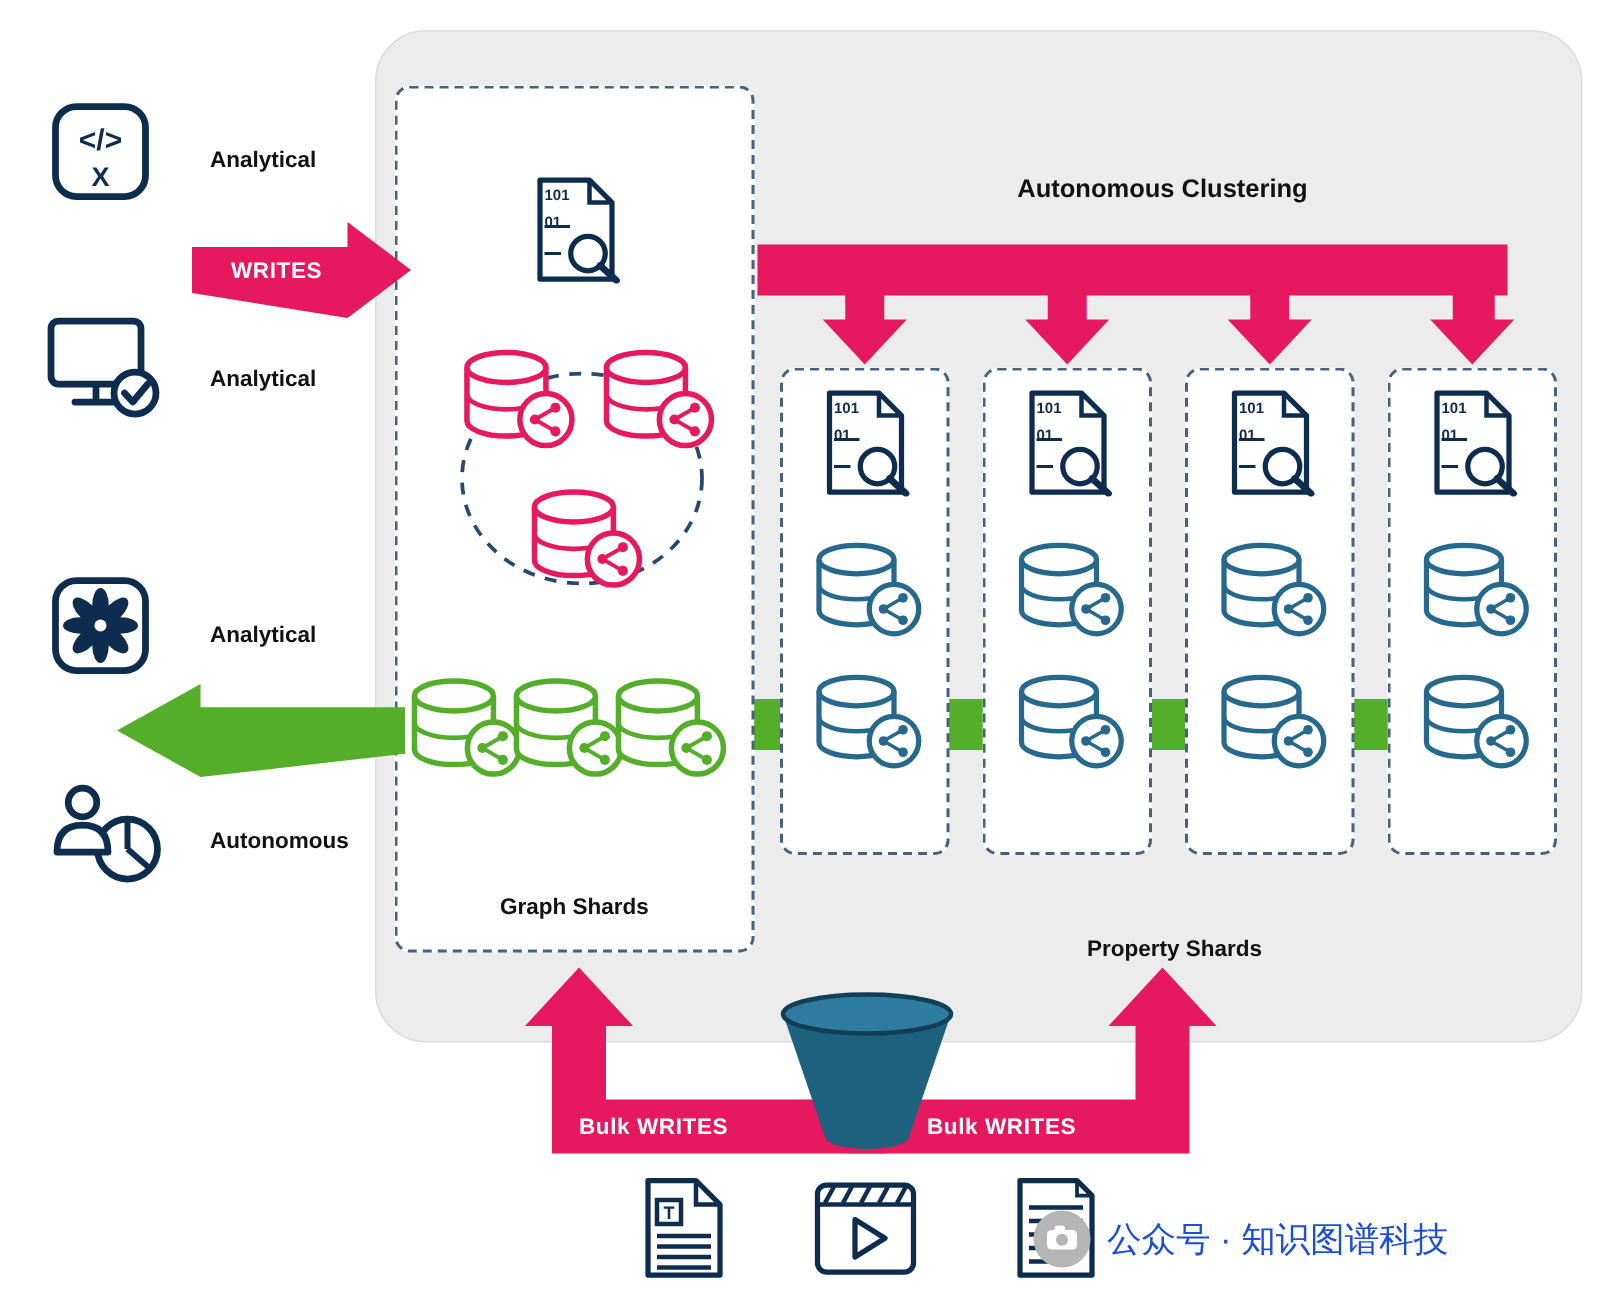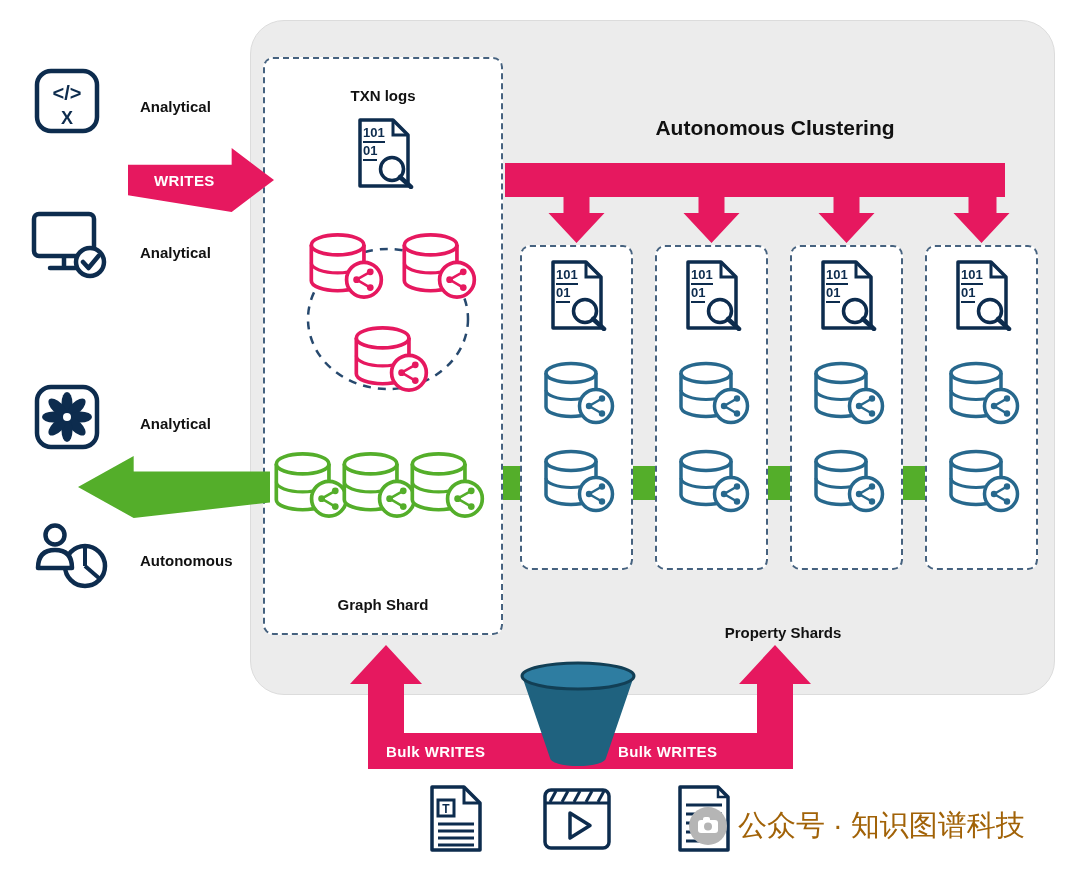--- a/index.html
+++ b/index.html
@@ -3,21 +3,21 @@
 <meta charset="utf-8">
 <style>
   * { margin:0; padding:0; box-sizing:border-box; }
   html,body { background:#fff; font-family:"Liberation Sans", sans-serif; }
   #canvas { position:relative; width:1080px; height:876px; background:#fff; overflow:hidden;
             --pink:#e6185f; --green:#54ae2a; --blue:#27688d; --navy:#0d2c4e; --ink:#111; }
 
   
   .lbl { position:absolute; font-weight:bold; font-size:15px; color:var(--ink); white-space:nowrap; }
   .center-lbl { text-align:center; }
-  .title { font-size:21px; }
+  .title { font-size:17px; }
   .arrow-text { color:#fff; font-weight:bold; font-size:15px; letter-spacing:.4px; }
 
   
   #gray-box { position:absolute; left:250px; top:20px; width:805px; height:675px;
               background:#ececec; border:1px solid #dcdcdc; border-radius:34px; z-index:0; }
   .dashed-box { position:absolute; background:#fff; border:2px dashed #46627f; border-radius:10px; z-index:2; }
   #graph-shard-box { left:263px; top:57px; width:240px; height:578px; }
   .prop-box { top:245px; width:113px; height:325px; }
   #green-band { position:absolute; left:500px; top:466px; width:440px; height:34px; background:var(--green); z-index:1; }
 
@@ -32,35 +32,35 @@
   
   .db { position:absolute; width:80px; height:70px; }
   .db.small { width:76px; height:66px; }
   .db.pink { color:var(--pink); }
   .db.green { color:var(--green); }
   .db.blue { color:var(--blue); }
 
   
   .doc-icon { position:absolute; width:62px; height:72px; }
   .doc-icon svg { position:absolute; left:0; top:0; width:100%; height:100%; }
-  .doc-icon .l1, .doc-icon .l2 { position:absolute; left:9px; font-weight:bold; font-size:13px; line-height:1;
-      color:var(--navy); border-bottom:2px solid var(--navy); padding-bottom:2px; }
+  .doc-icon .l1, .doc-icon .l2 { position:absolute; left:9px; font-weight:bold; font-size:10px; line-height:1;
+      color:var(--navy); border-bottom:2px solid var(--navy); padding-bottom:14px; }
   .doc-icon .l1 { top:9px; }
   .doc-icon .l2 { top:27px; }
 
   .svg-layer { position:absolute; z-index:3; }
   .icon-svg { position:absolute; z-index:4; }
 
   
   .bulk-lbl { position:absolute; top:733px; width:150px; height:36px; display:flex; align-items:center;
               z-index:4; }
 
   
   #watermark { position:absolute; left:688px; top:806px; display:flex; align-items:center; gap:10px; z-index:6; }
-  #watermark .wm-text { font-size:29px; color:#a16207; white-space:nowrap; }
+  #watermark .wm-text { font-size:23px; color:#1d4ed8; white-space:nowrap; }
 </style>
 </head>
 <body>
 
 <div id="canvas">
 
   <svg width="0" height="0" style="position:absolute">
     <defs>
       <symbol id="sym-db" viewBox="0 0 76 66">
         <path d="M6 13 v34 a25 9.5 0 0 0 50 0 v-34" fill="#fff" stroke="currentColor" stroke-width="3.5"></path>
@@ -121,21 +121,20 @@
   </div>
   <div id="reads-arrow">
     <span class="arrow-text">READS</span>
   </div>
 
   <div id="gray-box"></div>
 
   <div id="green-band"></div>
 
   <div id="graph-shard-box" class="dashed-box">
-    <div class="lbl center-lbl" style="left:0;top:28px;width:100%">TXN logs</div>
 
     <div class="doc-icon" style="left:89px;top:58px">
       <svg viewBox="0 0 62 72">
         <path d="M6 3 h33 l15 15 v51 h-48 z" fill="#fff" stroke="#0d2c4e" stroke-width="3.5" stroke-linejoin="round"></path>
         <path d="M39 3 v15 h15" fill="none" stroke="#0d2c4e" stroke-width="3"></path>
         <circle cx="38" cy="52" r="11.5" fill="#fff" stroke="#0d2c4e" stroke-width="3.5"></circle>
         <path d="M46 60 L57 70" stroke="#0d2c4e" stroke-width="4.5" stroke-linecap="round"></path>
       </svg>
       <span class="l1">101</span>
       <span class="l2">01</span>
@@ -158,21 +157,21 @@
     <svg class="db green" style="left:5px;top:391px" viewBox="0 0 76 66">
         <use href="#sym-db"></use>
       </svg>
     <svg class="db green" style="left:73px;top:391px" viewBox="0 0 76 66">
         <use href="#sym-db"></use>
       </svg>
     <svg class="db green" style="left:141px;top:391px" viewBox="0 0 76 66">
         <use href="#sym-db"></use>
       </svg>
 
-    <div class="lbl center-lbl" style="left:0;bottom:20px;width:100%">Graph Shard</div>
+    <div class="lbl center-lbl" style="left:0;bottom:20px;width:100%">Graph Shards</div>
   </div>
 
   <div class="lbl title center-lbl" style="left:555px;top:116px;width:440px;position:absolute">Autonomous Clustering</div>
 
   <svg class="svg-layer" style="left:500px;top:160px;width:510px;height:90px" viewBox="0 0 510 90">
     <rect x="5" y="3" width="500" height="34" fill="#e6185f"></rect>
     <polygon points="63.5,36 63.5,53 48.5,53 76.5,83 104.5,53 89.5,53 89.5,36" fill="#e6185f"></polygon>
     <polygon points="198.5,36 198.5,53 183.5,53 211.5,83 239.5,53 224.5,53 224.5,36" fill="#e6185f"></polygon>
     <polygon points="333.5,36 333.5,53 318.5,53 346.5,83 374.5,53 359.5,53 359.5,36" fill="#e6185f"></polygon>
     <polygon points="468.5,36 468.5,53 453.5,53 481.5,83 509.5,53 496.5,53 496.5,36" fill="#e6185f"></polygon>

